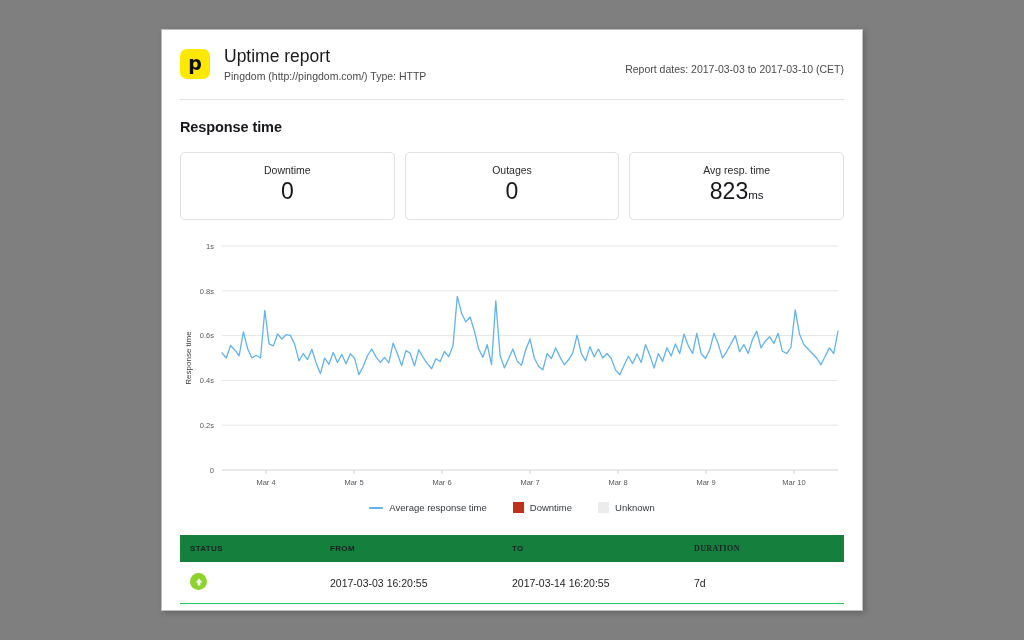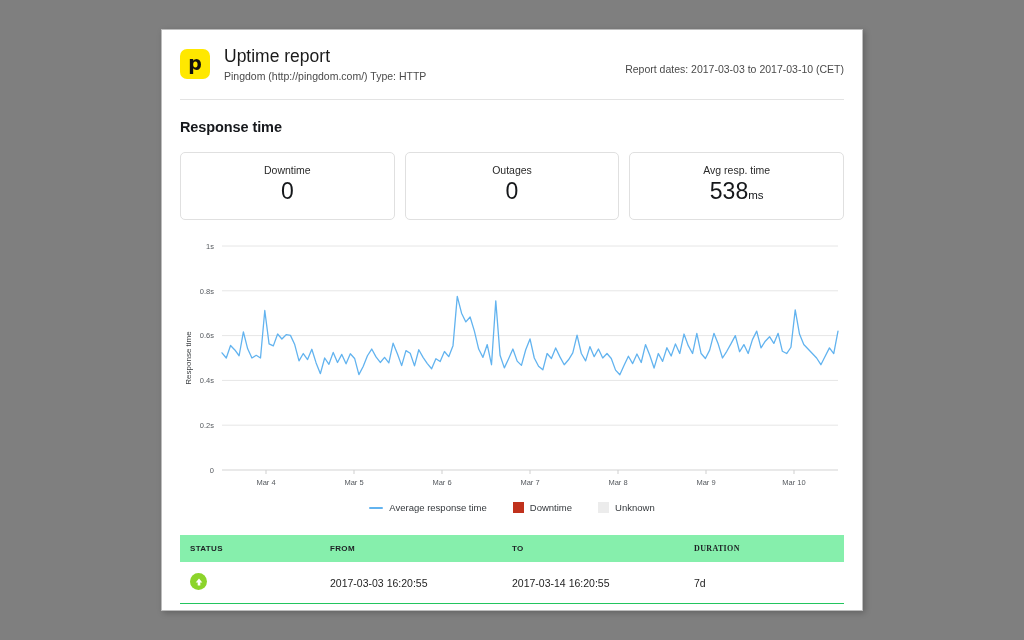--- a/index.html
+++ b/index.html
@@ -157,21 +157,21 @@
   }
   .legend-swatch-box { width: 11px; height: 11px; }
 
   
   #outage-table {
     margin: 15px 18px 0 18px;
     width: calc(100% - 36px);
     border-collapse: collapse;
   }
   #outage-table thead th {
-    background: #86efac;
+    background: #15803d;
     text-align: left;
     font-size: 8px;
     font-weight: 700;
     letter-spacing: 0.35px;
     color: #1d2024;
     padding: 9px 0 9px 10px;
     border: none;
   }
   #outage-table tbody td {
     font-size: 10.5px;
@@ -216,21 +216,21 @@
     <div class="stat-card">
       <div class="stat-label">Downtime</div>
       <div class="stat-value"><span>0</span><span class="stat-unit"></span></div>
     </div>
     <div class="stat-card">
       <div class="stat-label">Outages</div>
       <div class="stat-value"><span>0</span><span class="stat-unit"></span></div>
     </div>
     <div class="stat-card">
       <div class="stat-label">Avg resp. time</div>
-      <div class="stat-value"><span>538</span><span class="stat-unit">ms</span></div>
+      <div class="stat-value"><span>823</span><span class="stat-unit">ms</span></div>
     </div>
   </div>
 
   <div id="chart-area">
     <svg id="chart-svg" width="666" height="260" viewBox="0 0 666 260">
       <g id="grid-group">
           <line x1="42" x2="658" y1="232" y2="232" class="axisline"></line>
           <line x1="42" x2="658" y1="187.2" y2="187.2" class="gridline"></line>
           <line x1="42" x2="658" y1="142.39999999999998" y2="142.39999999999998" class="gridline"></line>
           <line x1="42" x2="658" y1="97.6" y2="97.6" class="gridline"></line>

